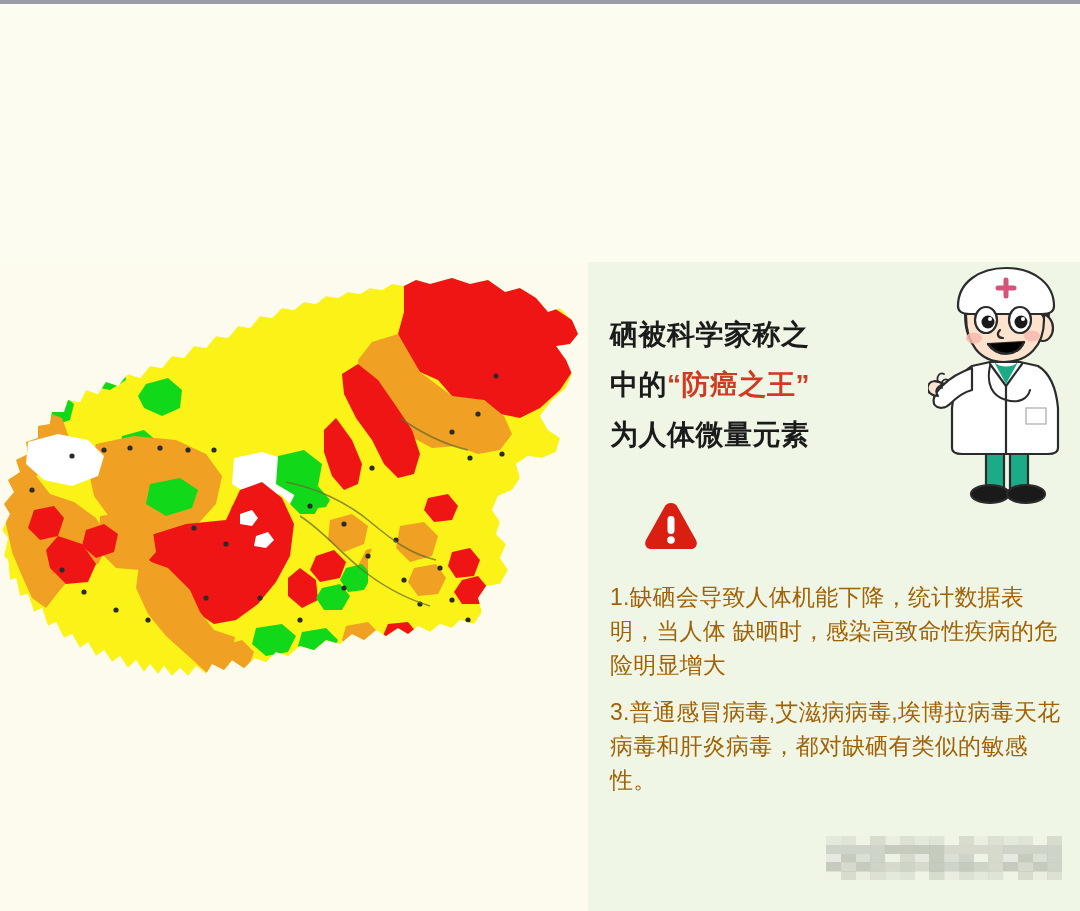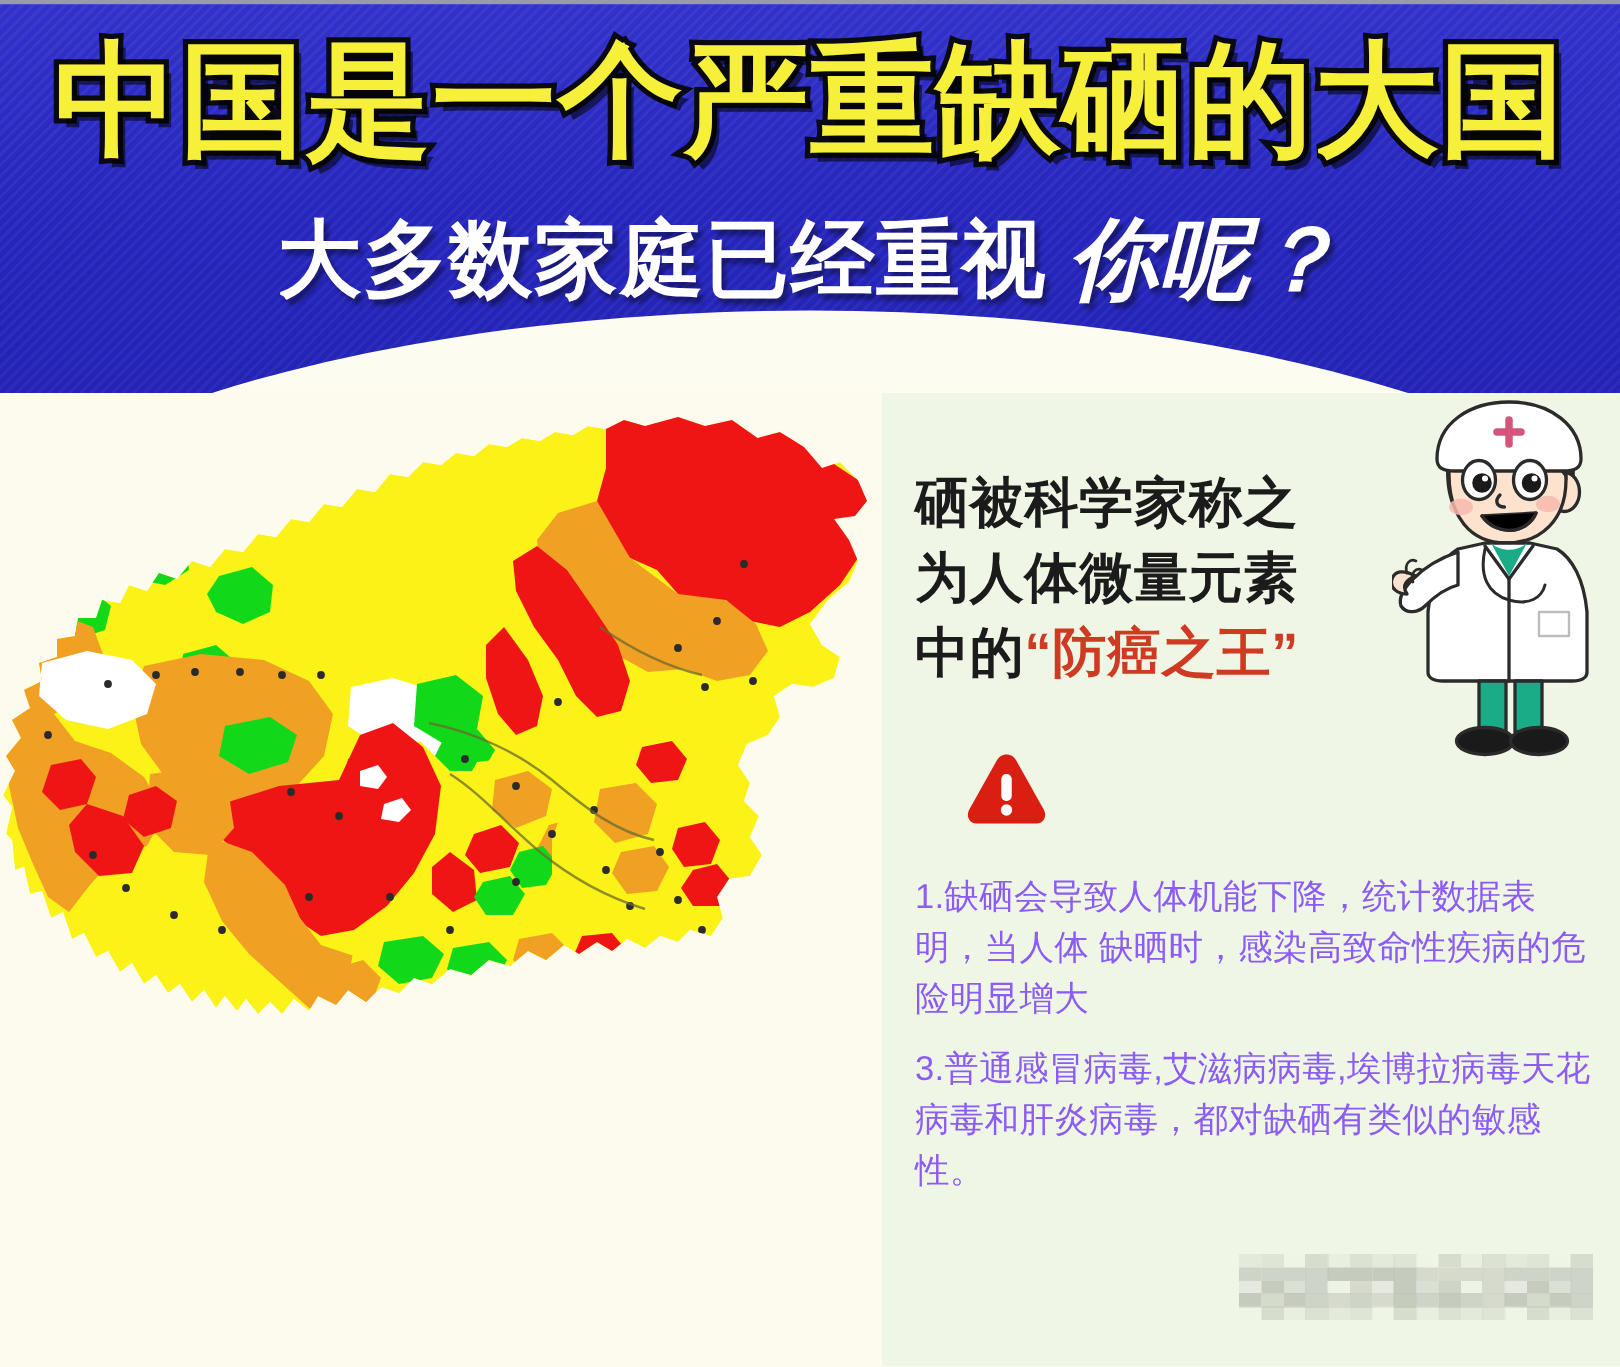--- a/index.html
+++ b/index.html
@@ -62,40 +62,40 @@
   .panel-left{position:absolute;left:0;top:262px;width:588px;height:649px;background:#fdfbee;overflow:hidden;}
   .panel-right{position:absolute;left:588px;top:262px;width:492px;height:649px;background:#eff6e5;overflow:hidden;}
 
   
   .map-wrap{position:absolute;left:0;top:6px;width:588px;height:470px;}
   .map-wrap svg{display:block;width:588px;height:470px;}
 
   
   .r-heading{position:absolute;left:22px;top:48px;width:330px;}
   .r-heading .ln{
-    font-size:36px;font-weight:bold;color:#1b1b1b;line-height:50px;
+    font-size:28px;font-weight:bold;color:#1b1b1b;line-height:50px;
     white-space:nowrap;letter-spacing:.5px;
   }
   .r-heading .ln .hl{color:#cf3b22;}
   .r-heading .ln .qm{color:#cf3b22;}
 
   
   .warn-row{position:absolute;left:55px;top:238px;display:flex;align-items:center;}
   .warn-tri{width:56px;height:52px;flex:0 0 auto;}
   .warn-text{
     margin-left:18px;font-size:34px;font-weight:bold;color:#d9381e;
     line-height:1;letter-spacing:1px;white-space:nowrap;
     text-shadow:1px 2px 2px rgba(210,60,40,.35);
   }
 
   
   .r-body{position:absolute;left:22px;top:318px;width:452px;}
   .r-body p{
     margin:0 0 13px 0;
-    font-size:23px;color:#8b5cf6;line-height:34px;font-weight:500;
+    font-size:23px;color:#a16207;line-height:34px;font-weight:500;
     letter-spacing:.2px;
   }
   .r-body p:last-child{margin-bottom:16px;}
 
   
   .mosaic{
     position:absolute;left:826px;top:836px;width:236px;height:44px;
     overflow:hidden;opacity:.95;
   }
   .mosaic i{position:absolute;display:block;}
@@ -104,29 +104,20 @@
   .doctor{position:absolute;right:2px;top:0px;width:150px;height:250px;}
   .doctor svg{display:block;width:150px;height:250px;}
 </style>
 </head>
 <body>
 
 <div id="poster">
 
   <div class="top-sliver"></div>
 
-  <div class="banner">
-    <div class="banner-inner">
-      <div class="headline">中国是一个严重缺硒的大国</div>
-      <div class="subline">
-        <span class="s1">大多数家庭已经重视</span><span class="s2">你呢？</span>
-      </div>
-    </div>
-    <div class="banner-curve"></div>
-  </div>
 
   <div class="panel-left">
 
     <div class="map-wrap">
       <svg viewBox="0 0 588 470" xmlns="http://www.w3.org/2000/svg">
         <defs>
           <clipPath id="chinaClip">
             <path d="M430,16 L452,10 L470,16 L488,12 L505,24 L520,20 L536,30 L548,44 L560,40 L572,52 L578,66 L570,76 L556,78 L566,92 L572,106 L566,120 L552,132 L540,148 L548,162 L560,170 L556,184 L542,190 L528,188 L516,196 L520,210 L512,222 L498,228 L492,242 L500,254 L496,266 L506,276 L500,290 L508,302 L500,316 L486,318 L478,330 L482,344 L474,356 L460,352 L452,360 L440,356 L430,364 L418,358 L408,366 L398,360 L386,368 L376,362 L364,372 L352,366 L340,376 L326,372 L314,382 L300,378 L288,388 L276,384 L266,394 L254,390 L244,400 L232,392 L224,402 L212,396 L206,406 L196,398 L188,408 L180,400 L172,408 L164,398 L158,406 L150,396 L144,404 L136,392 L128,400 L120,388 L112,394 L104,382 L96,388 L88,374 L80,380 L72,366 L64,370 L56,354 L48,358 L42,340 L34,344 L28,326 L20,328 L16,310 L10,312 L8,292 L4,288 L8,270 L2,262 L10,246 L4,236 L14,224 L8,212 L20,204 L16,192 L28,186 L26,174 L38,170 L38,158 L50,156 L52,144 L64,144 L68,132 L80,134 L86,122 L98,126 L106,114 L118,118 L128,106 L140,110 L150,98 L162,100 L172,88 L184,90 L194,78 L206,80 L216,68 L228,70 L238,58 L250,60 L260,48 L272,50 L282,40 L294,42 L304,34 L316,36 L326,28 L338,30 L348,24 L360,26 L370,20 L382,22 L392,16 L404,18 L416,12 Z"></path>
           </clipPath>
         </defs>
@@ -301,22 +292,22 @@
           <path d="M82,192 L82,226 L100,226 L100,192 Z" fill="#1bab86"></path>
 
           <ellipse cx="62" cy="232" rx="19" ry="9" fill="#1a1a1a"></ellipse>
           <ellipse cx="98" cy="232" rx="19" ry="9" fill="#1a1a1a"></ellipse>
         </g>
       </svg>
     </div>
 
     <div class="r-heading">
       <div class="ln">硒被科学家称之</div>
+      <div class="ln"><span>中的</span><span class="qm">“</span><span class="hl">防癌之王</span><span class="qm">”</span></div>
       <div class="ln">为人体微量元素</div>
-      <div class="ln"><span>中的</span><span class="qm">“</span><span class="hl">防癌之王</span><span class="qm">”</span></div>
     </div>
 
     <div class="warn-row">
       <svg class="warn-tri" viewBox="0 0 56 52" xmlns="http://www.w3.org/2000/svg">
         <path d="M28,3 C31,3 33,4.5 34.5,7 L53,40 C55,44 53,49 48,49 L8,49 C3,49 1,44 3,40 L21.5,7 C23,4.5 25,3 28,3 Z" fill="#d81f12"></path>
         <rect x="24.5" y="16" width="7" height="18" rx="3.4" fill="#ffffff"></rect>
         <circle cx="28" cy="40" r="3.8" fill="#ffffff"></circle>
       </svg>
     </div>
 

